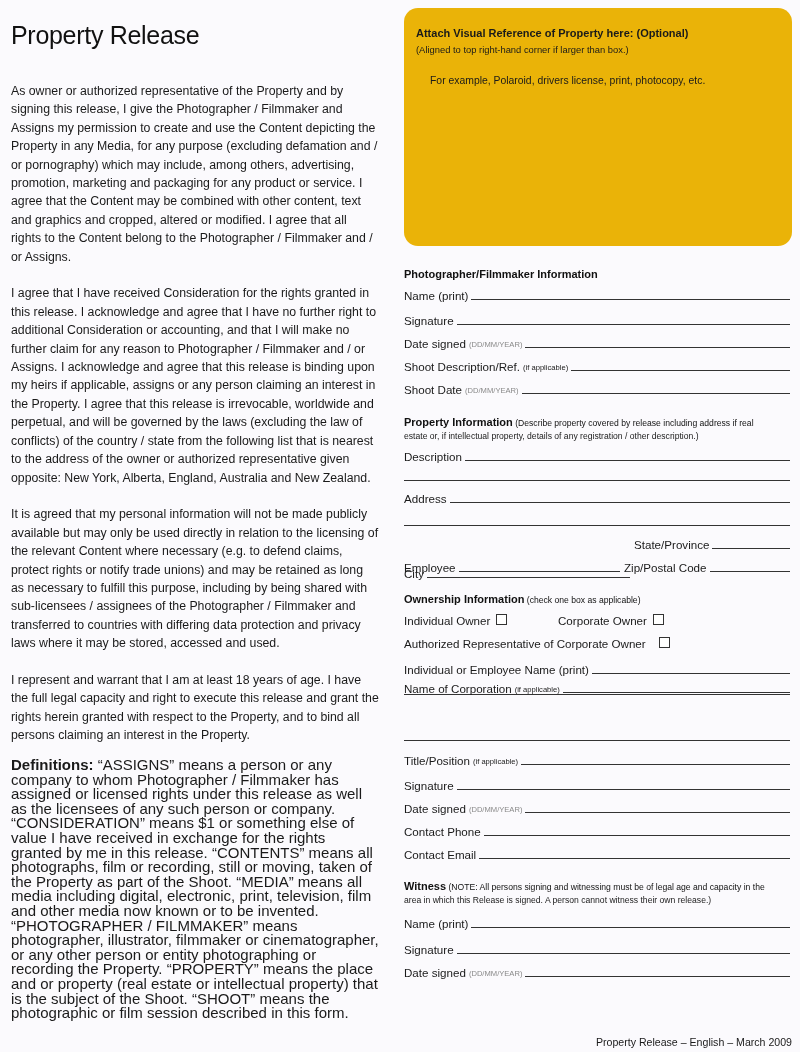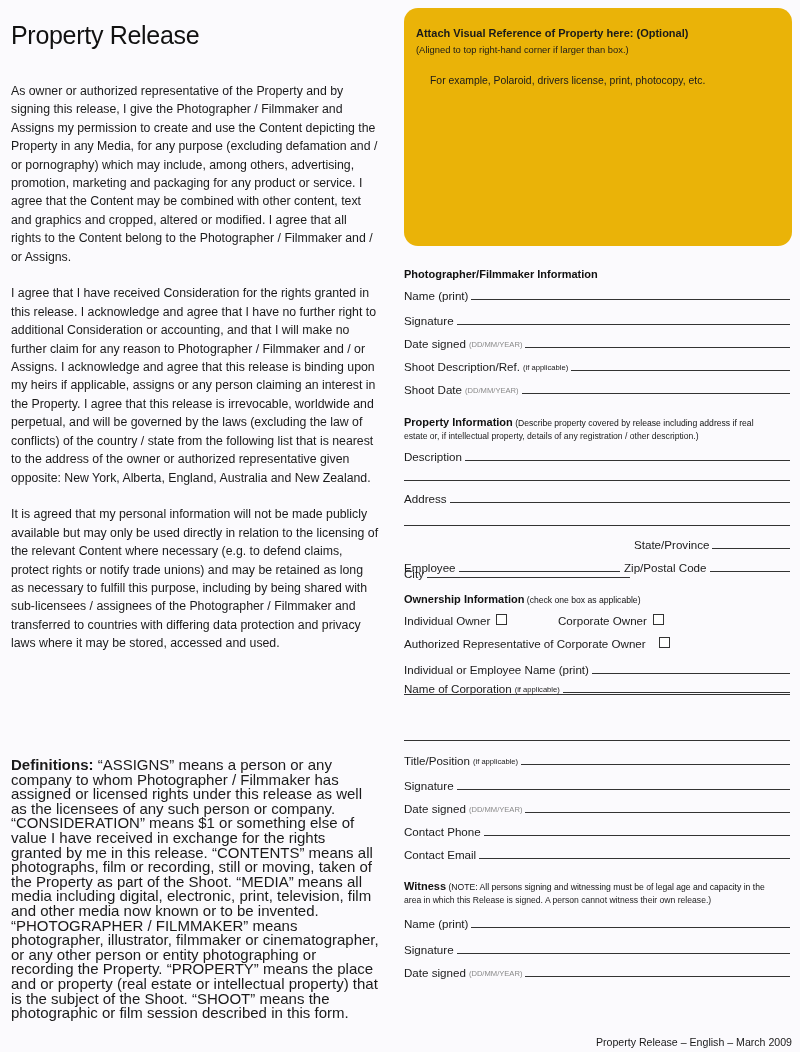--- a/index.html
+++ b/index.html
@@ -58,20 +58,21 @@
   </style>
 </head>
 <body>
 
 <h1 class="title">Property Release</h1>
 
 <div class="left-col">
   <p>As owner or authorized representative of the Property and by signing this release, I give the Photographer / Filmmaker and Assigns my permission to create and use the Content depicting the Property in any Media, for any purpose (excluding defamation and / or pornography) which may include, among others, advertising, promotion, marketing and packaging for any product or service.  I agree that the Content may be combined with other content, text and graphics and cropped, altered or modified.  I agree that all rights to the Content belong to the Photographer / Filmmaker and / or Assigns.</p>
   <p>I agree that I have received Consideration for the rights granted in this release. I acknowledge and agree that I have no further right to additional Consideration or accounting, and that I will make no further claim for any reason to Photographer / Filmmaker and / or Assigns. I acknowledge and agree that this release is binding upon my heirs if applicable, assigns or any person claiming an interest in the Property.  I agree that this release is irrevocable, worldwide and perpetual, and will be governed by the laws (excluding the law of conflicts) of the country / state from the following list that is nearest to the address of the owner or authorized representative given opposite: New York, Alberta, England, Australia and New Zealand.</p>
   <p>It is agreed that my personal information will not be made publicly available but may only be used directly in relation to the licensing of the relevant Content where necessary (e.g. to defend claims, protect rights or notify trade unions) and may be retained as long as necessary to fulfill this purpose, including by being shared with sub-licensees / assignees of the Photographer / Filmmaker and transferred to countries with differing data protection and privacy laws where it may be stored, accessed and used.</p>
+  <p>I represent and warrant that I am at least 18 years of age.  I have the full legal capacity and right to execute this release and grant the rights herein granted with respect to the Property, and to bind all persons claiming an interest in the Property.</p>
 </div>
 
 <div class="defs"><b>Definitions:</b><span> “ASSIGNS” means a person or any company to whom Photographer / Filmmaker has assigned or licensed rights under this release as well as the licensees of any such person or company. “CONSIDERATION” means $1 or something else of value I have received in exchange for the rights granted by me in this release. “CONTENTS” means all photographs, film or recording, still or moving, taken of the Property as part of the Shoot. “MEDIA” means all media including digital, electronic, print, television, film and other media now known or to be invented. “PHOTOGRAPHER / FILMMAKER” means photographer, illustrator, filmmaker or cinematographer, or any other person or entity photographing or recording the  Property. “PROPERTY” means the place and or property (real estate or intellectual property) that is the subject of the Shoot. “SHOOT” means the photographic or film session described in this form.</span></div>
 
 <div class="photo-box">
   <div class="pb-title">Attach Visual Reference of Property here: (Optional)</div>
   <div class="pb-sub">(Aligned to top right-hand corner if larger than box.)</div>
   <div class="pb-ex">For example, Polaroid, drivers license, print, photocopy, etc.</div>
 </div>
 

